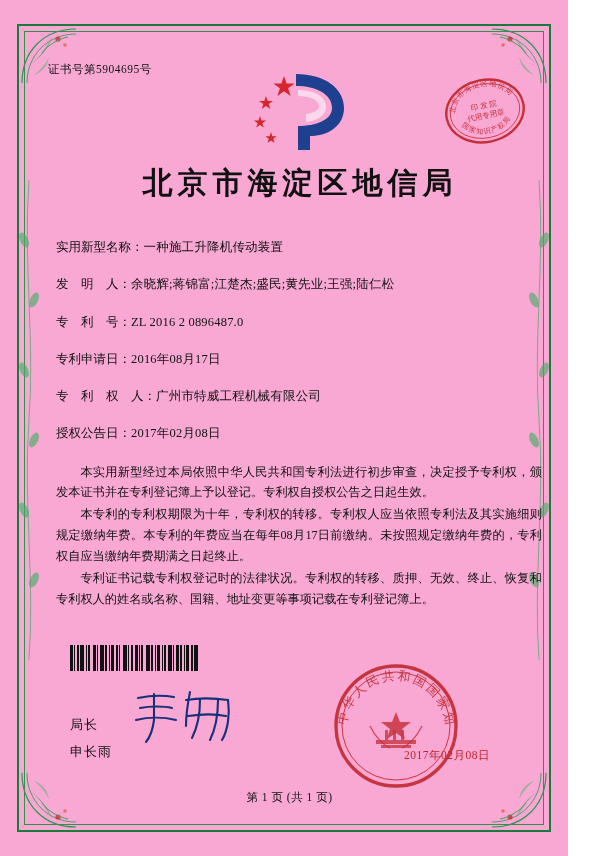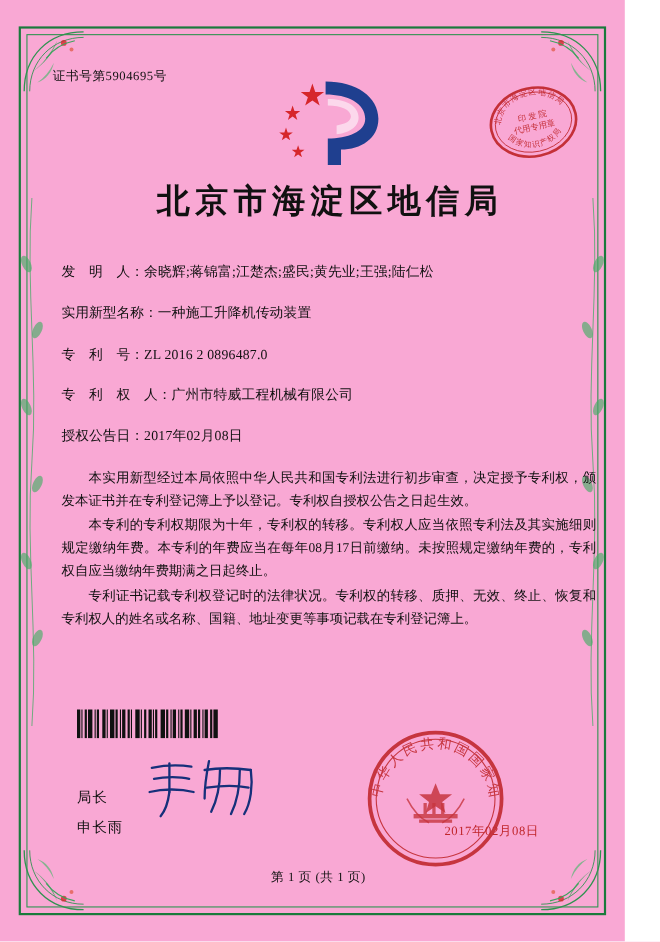--- a/index.html
+++ b/index.html
@@ -297,27 +297,30 @@
         </g>
         <path d="M56 4 C84 4 104 18 104 38 C104 56 88 66 70 66 L70 80 L58 80 L58 56 C76 56 92 50 92 38 C92 24 76 16 56 16 Z" fill="#1f3f8f"></path>
         <path d="M58 20 C74 20 86 26 86 37 C86 46 76 51 66 52 L66 44 C74 43 79 40 79 36 C79 30 70 26 58 26 Z" fill="#ffffff" opacity=".55"></path>
       </svg>
     </div>
 
     <div class="title">北京市海淀区地信局</div>
 
     <div class="fields">
       <div class="field-row">
+        <span class="field-label">实用新型名称：</span><span class="field-value">一种施工升降机传动装置</span>
+      </div>
+      <div class="field-row">
         <span class="field-label">发　明　人：</span><span class="field-value">余晓辉;蒋锦富;江楚杰;盛民;黄先业;王强;陆仁松</span>
       </div>
       <div class="field-row">
-        <span class="field-label">实用新型名称：</span><span class="field-value">一种施工升降机传动装置</span>
-      </div>
-      <div class="field-row">
         <span class="field-label">专　利　号：</span><span class="field-value">ZL 2016 2 0896487.0</span>
+      </div>
+      <div class="field-row">
+        <span class="field-label">专利申请日：</span><span class="field-value">2016年08月17日</span>
       </div>
       <div class="field-row">
         <span class="field-label">专　利　权　人：</span><span class="field-value">广州市特威工程机械有限公司</span>
       </div>
       <div class="field-row">
         <span class="field-label">授权公告日：</span><span class="field-value">2017年02月08日</span>
       </div>
     </div>
 
     <div class="paragraphs">

